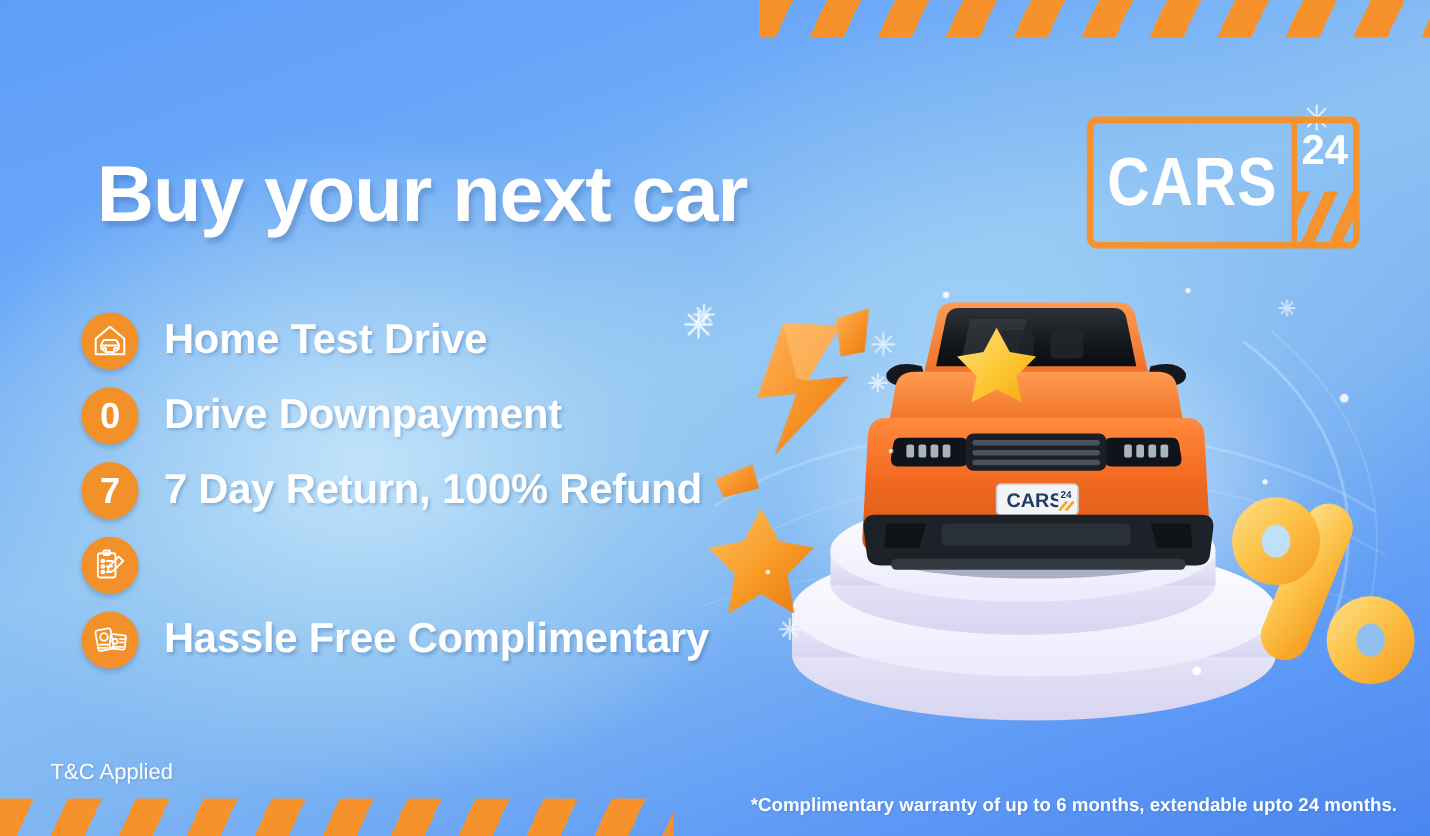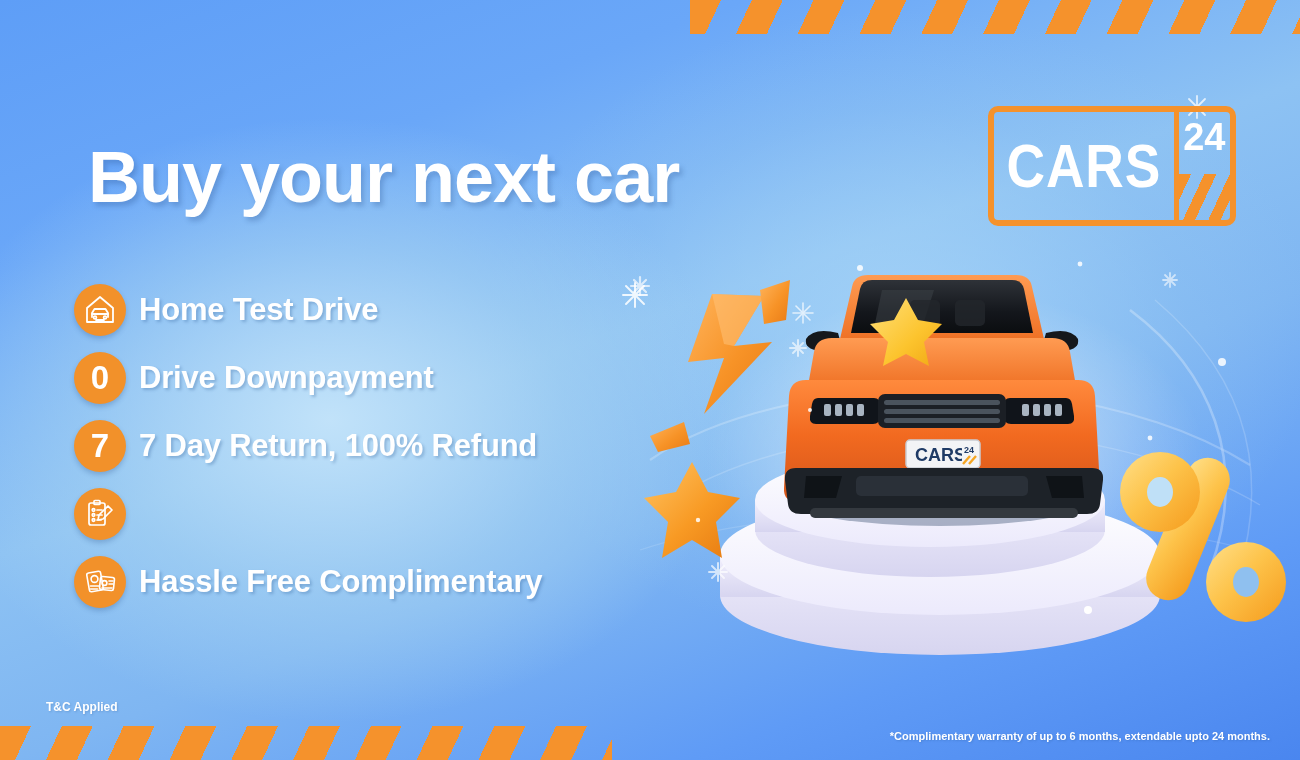--- a/index.html
+++ b/index.html
@@ -112,42 +112,42 @@
     flex:0 0 52px;
   }
   .badge-num {
     font-size:33px;
     font-weight:800;
     color:#ffffff;
     line-height:1;
   }
   .badge svg { display:block; }
   .feature-label {
-    margin-left:13px;
-    font-size:31px;
+    margin-left:23px;
+    font-size:38px;
     font-weight:700;
     color:#ffffff;
     text-shadow:2px 2px 3px rgba(40,85,145,0.30);
     white-space:nowrap;
     letter-spacing:-0.2px;
   }
 
   
   .tc {
     position:absolute;
     left:46px; bottom:46px;
-    font-size:12px;
-    font-weight:700;
+    font-size:20px;
+    font-weight:400;
     color:#ffffff;
     text-shadow:1px 1px 2px rgba(40,85,145,0.25);
   }
   .disclaimer {
     position:absolute;
     right:30px; bottom:18px;
-    font-size:11px;
+    font-size:17px;
     font-weight:700;
     color:#ffffff;
     text-shadow:1px 1px 2px rgba(40,85,145,0.28);
     white-space:nowrap;
   }
 
   
   .hero { position:absolute; left:610px; top:250px; width:690px; height:430px; }
   .hero svg { display:block; }
   .decor { position:absolute; }

